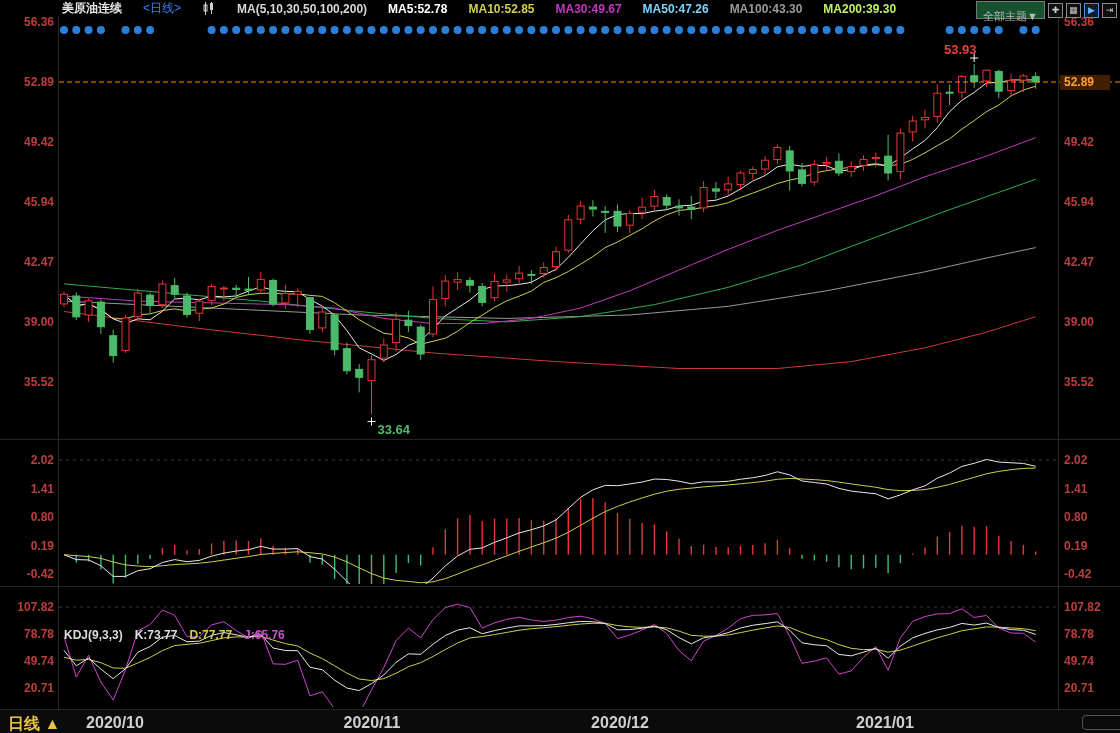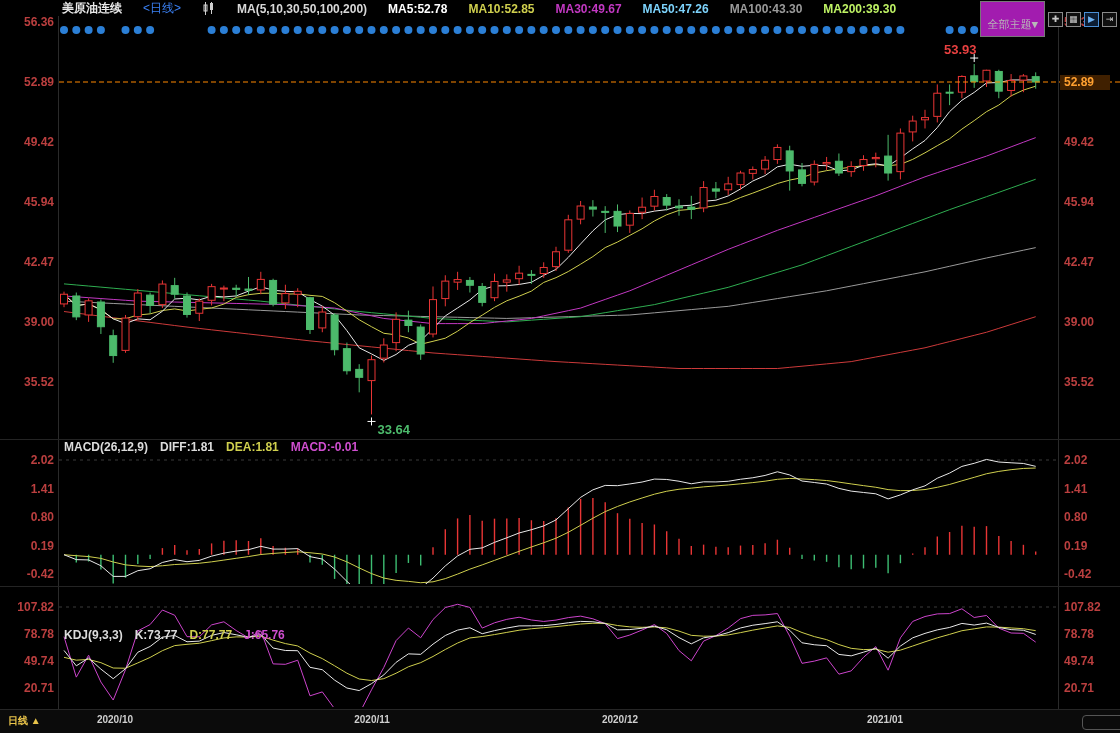--- a/index.html
+++ b/index.html
@@ -7,36 +7,36 @@
        font-family:"Liberation Sans",sans-serif;}
   #chart-svg{position:absolute;left:0;top:0;z-index:1;}
   svg text{font-family:"Liberation Sans",sans-serif;}
 
   .topbar{position:absolute;left:62px;top:0;height:17px;display:flex;align-items:center;
           gap:21px;z-index:3;font-size:12px;white-space:nowrap;}
   .title{color:#e8e8e8;font-weight:bold;}
   .period{color:#3b82f6;font-weight:normal;}
   .ma-item{font-weight:bold;}
   .right-tools{position:absolute;right:3px;top:1px;display:flex;gap:3px;z-index:4;align-items:center;}
-  .theme-btn{border:1px solid #787878;color:#b8b8b8;background:#a21caf;font-size:11px;
-             height:15px;line-height:13px;padding:17px 6px;font-family:Liberation Mono, monospace;}
+  .theme-btn{border:1px solid #787878;color:#b8b8b8;background:#14532d;font-size:11px;
+             height:15px;line-height:13px;padding:8px 6px;font-family:Liberation Serif, serif;}
   .tool-btn{width:15px;height:15px;border:1px solid #8a8a8a;background:#0f0f0f;color:#c8c8c8;
             font-size:9px;line-height:13px;text-align:center;padding:0;font-family:"Liberation Sans",sans-serif;}
   .tool-btn.active{border-color:#4a8fd6;color:#6db2f2;background:#0c1d33;}
 
   .panel-header{position:absolute;left:64px;z-index:3;font-size:12px;display:flex;gap:12px;
                 font-weight:bold;white-space:nowrap;}
   #macd-header{top:440px;}
   #kdj-header{top:588px;margin-top:40px;}
   .c-white{color:#dcdcdc;}
   .c-yellow{color:#cfcf4e;}
   .c-magenta{color:#cf4ecf;}
 
   .bottombar{position:absolute;left:0;right:0;bottom:0;height:23px;background:#0b0b0b;
-             border-top:1px solid #262626;z-index:3;font-size:10px;}
+             border-top:1px solid #262626;z-index:3;font-size:16px;}
   .period-label{position:absolute;left:8px;top:4px;color:#e8c34a;font-weight:bold;}
   .date-tick{position:absolute;top:4px;color:#cfcfcf;font-weight:bold;transform:translateX(-50%);}
   .scroll-corner{position:absolute;right:-8px;bottom:3px;width:44px;height:13px;border:1px solid #555;
                  border-radius:4px;background:#0b0b0b;z-index:4;}
   .watermark{position:absolute;right:20px;bottom:25px;font-size:37px;color:#e6e9ee;z-index:4;
              letter-spacing:2px;font-weight:500;}
   .cs-icon{display:inline-block;width:14px;height:13px;}
 </style>
 </head>
 <body>
@@ -459,26 +459,20 @@
   </div>
 
   <div class="right-tools">
     <button class="theme-btn">全部主题▼</button>
     <button class="tool-btn">✚</button>
     <button class="tool-btn">▦</button>
     <button class="tool-btn active">▶</button>
     <button class="tool-btn">⇥</button>
   </div>
 
-  <div class="panel-header" id="macd-header">
-    <span class="c-white">MACD(26,12,9)</span>
-    <span class="c-white">DIFF:1.81</span>
-    <span class="c-yellow">DEA:1.81</span>
-    <span class="c-magenta">MACD:-0.01</span>
-  </div>
 
   <div class="panel-header" id="kdj-header">
     <span class="c-white">KDJ(9,3,3)</span>
     <span class="c-white">K:73.77</span>
     <span class="c-yellow">D:77.77</span>
     <span class="c-magenta">J:65.76</span>
   </div>
 
   <div class="bottombar">
     <span class="period-label">

